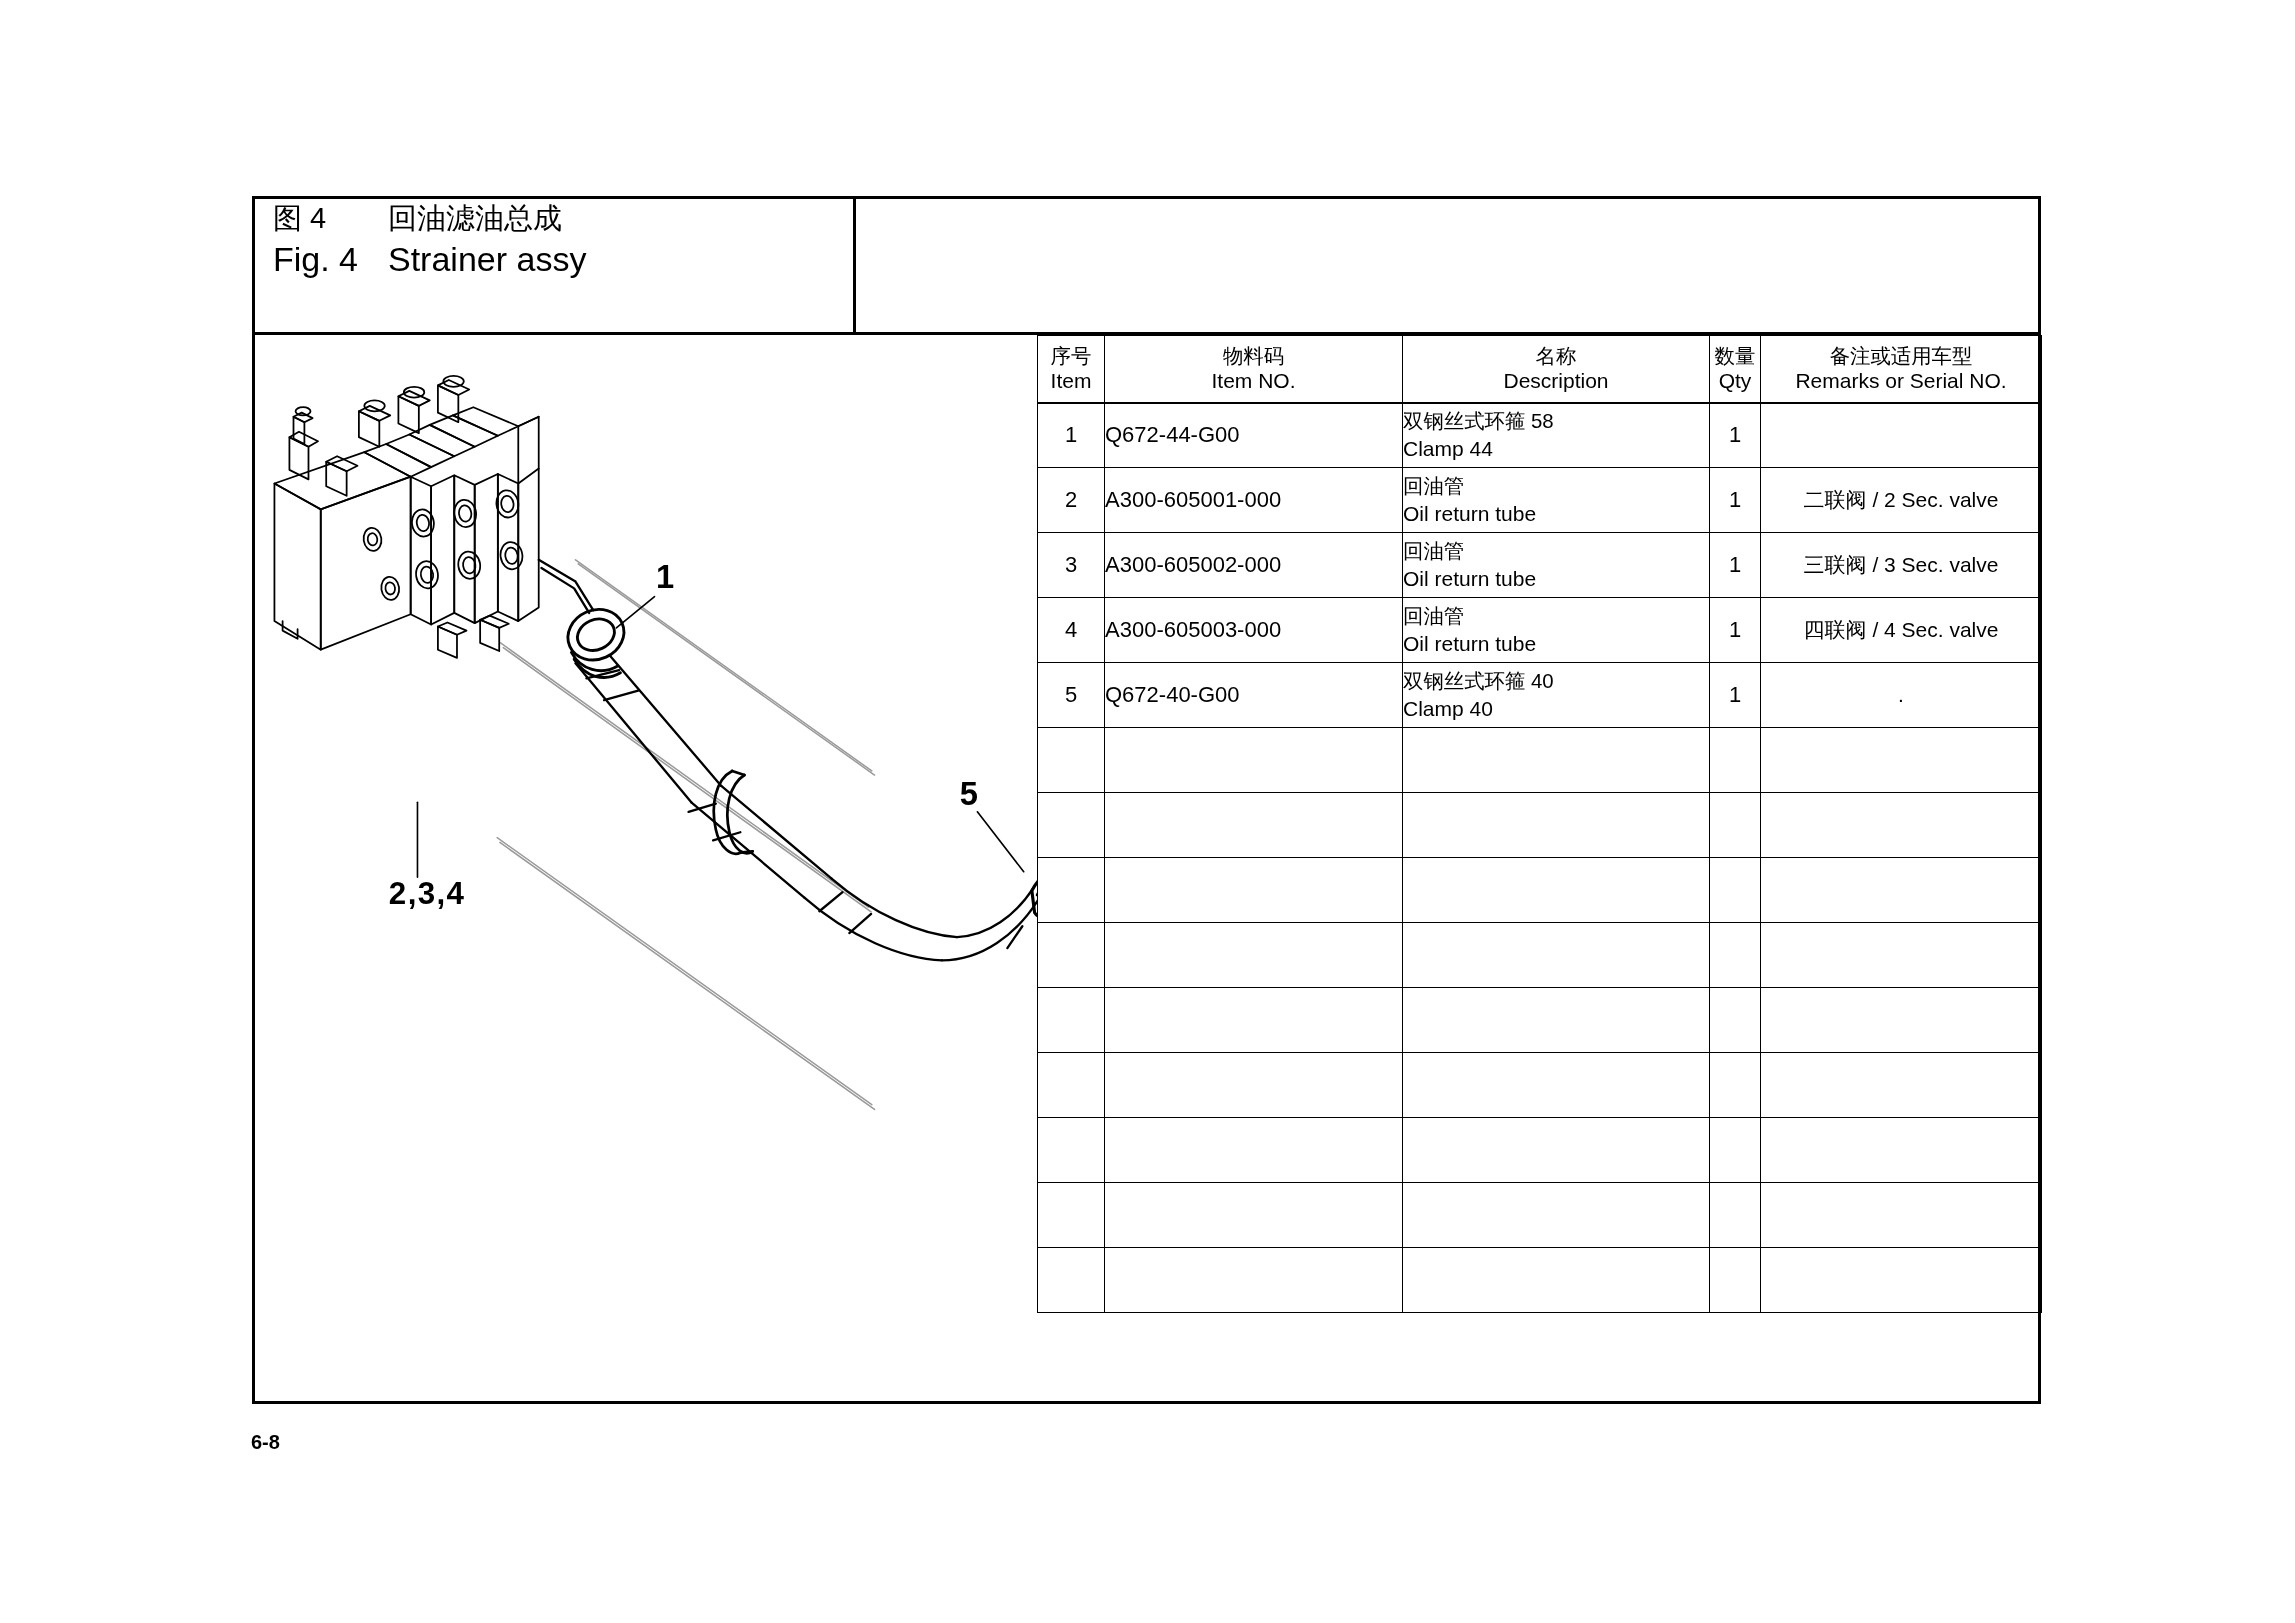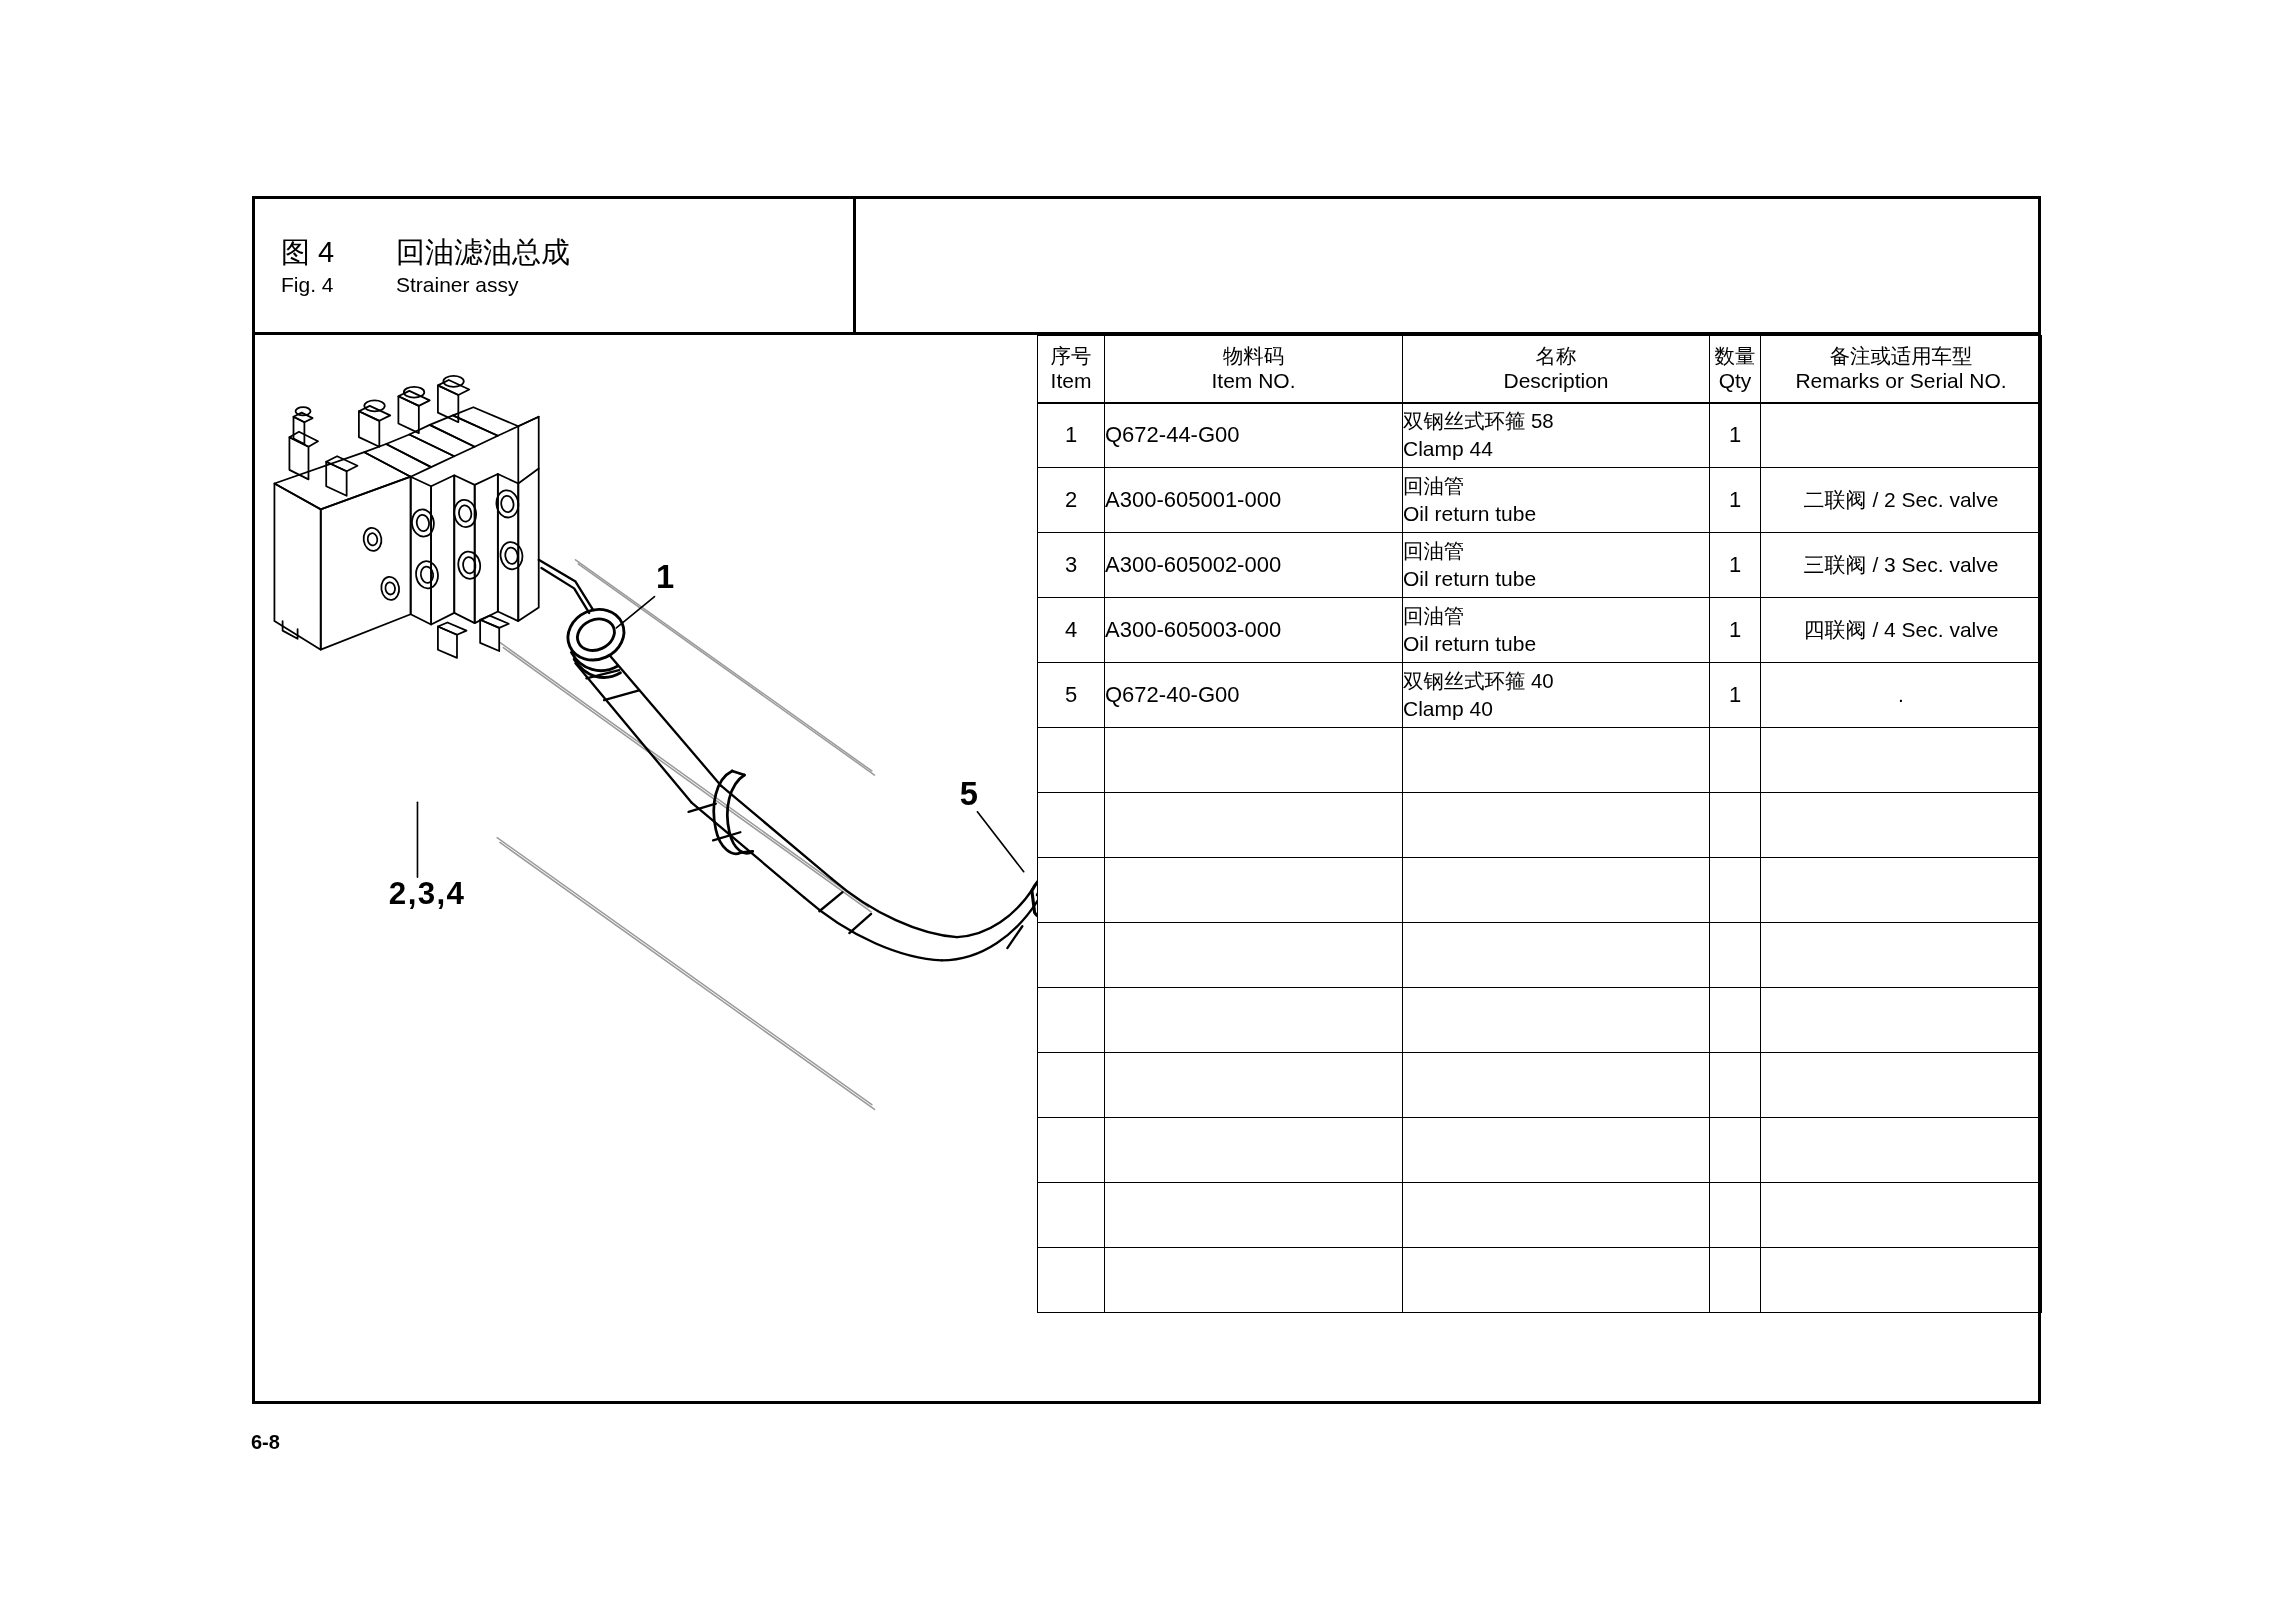--- a/index.html
+++ b/index.html
@@ -37,34 +37,33 @@
     border-bottom: 3.4px solid #000;
     box-sizing: border-box;
     display: flex;
   }
   #fig-block {
     width: 601px;
     border-right: 3.4px solid #000;
     box-sizing: border-box;
     display: flex;
     flex-direction: column;
-    justify-content: center;
-    padding-left: 26px;
+    padding-left: 18px;
   }
   .fig-line {
     display: flex;
     align-items: baseline;
     white-space: nowrap;
   }
   .fig-tag {
     width: 115px;
     flex: none;
   }
   .fig-cn { font-size: 29px; line-height: 1.32; }
-  .fig-en { font-size: 21px; line-height: 1.32; }
+  .fig-en { font-size: 34px; line-height: 1.32; }
 
   #model-block {
     flex: 1;
     display: flex;
     flex-direction: column;
     align-items: center;
     justify-content: center;
   }
   #model-block .m-cn { font-size: 29px; line-height: 1.35; }
   #model-block .m-en { font-size: 29px; line-height: 1.35; }

